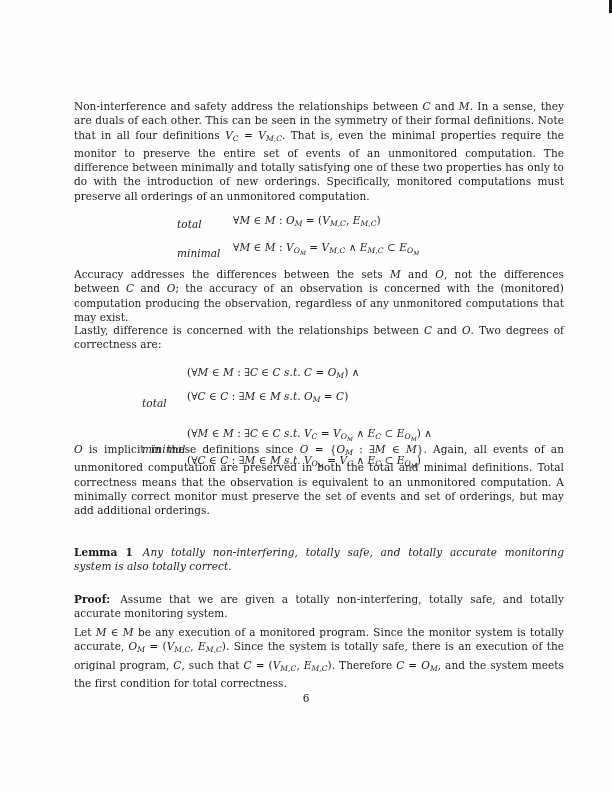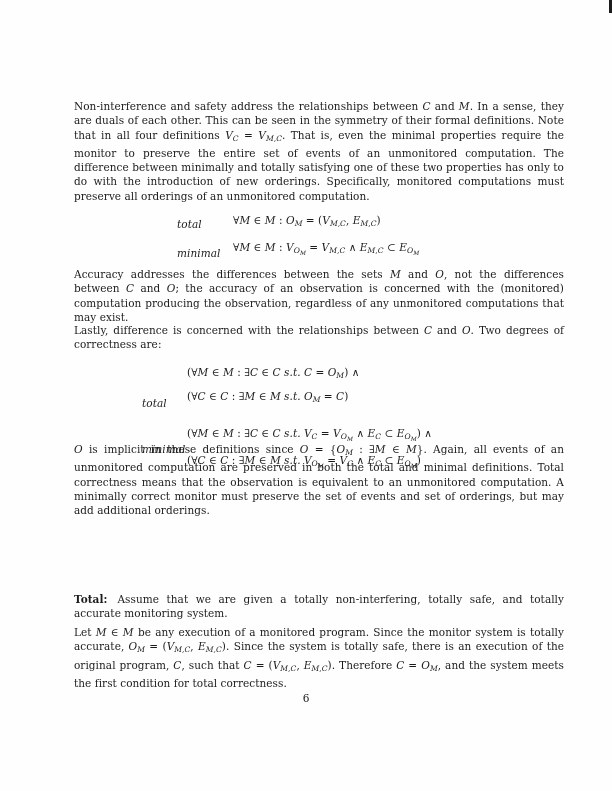--- a/index.html
+++ b/index.html
@@ -91,20 +91,21 @@
       <div class="eq-lines">
         <div><span class="tk">(∀</span><span class="tk it">M</span><span class="tk"> ∈ </span><span class="tk cal">M</span><span class="tk"> : ∃</span><span class="tk it">C</span><span class="tk"> ∈ </span><span class="tk cal">C</span><span class="tk"> </span><span class="tk it">s.t.</span><span class="tk"> </span><span class="tk it">V</span><span class="tk it sb">C</span><span class="tk"> = </span><span class="tk it">V</span><span class="tk it sb">O</span><span class="tk it sb2">M</span><span class="tk"> ∧ </span><span class="tk it">E</span><span class="tk it sb">C</span><span class="tk"> ⊂ </span><span class="tk it">E</span><span class="tk it sb">O</span><span class="tk it sb2">M</span><span class="tk">)  ∧</span></div>
         <div><span class="tk">(∀</span><span class="tk it">C</span><span class="tk"> ∈ </span><span class="tk cal">C</span><span class="tk"> : ∃</span><span class="tk it">M</span><span class="tk"> ∈ </span><span class="tk cal">M</span><span class="tk"> </span><span class="tk it">s.t.</span><span class="tk"> </span><span class="tk it">V</span><span class="tk it sb">O</span><span class="tk it sb2">M</span><span class="tk"> = </span><span class="tk it">V</span><span class="tk it sb">C</span><span class="tk"> ∧ </span><span class="tk it">E</span><span class="tk it sb">C</span><span class="tk"> ⊂ </span><span class="tk it">E</span><span class="tk it sb">O</span><span class="tk it sb2">M</span><span class="tk">)</span></div>
       </div>
     </div>
   </div>
 
   <div class="col par" style="top: 442px;"><span class="tk cal">O</span><span class="tk"> is implicit in these definitions since </span><span class="tk cal">O</span><span class="tk"> = {</span><span class="tk it">O</span><span class="tk it sb">M</span><span class="tk"> : ∃</span><span class="tk it">M</span><span class="tk"> ∈ </span><span class="tk cal">M</span><span class="tk">}. Again, all events of an unmonitored computation are preserved in both the total and minimal definitions. Total correctness means that the observation is equivalent to an unmonitored computation. A minimally correct monitor must preserve the set of events and set of orderings, but may add additional orderings.</span></div>
 
 
+  <div class="col par" style="top: 545px;"><span class="tk b sp-after">Lemma 1</span><span class="tk it">Any totally non-interfering, totally safe, and totally accurate monitoring system is also totally correct.</span></div>
 
-  <div class="col par" style="top: 592px;"><span class="tk b sp-after">Total:</span><span class="tk">Assume that we are given a totally non-interfering, totally safe, and totally accurate monitoring system.</span></div>
+  <div class="col par" style="top: 592px;"><span class="tk b sp-after">Proof:</span><span class="tk">Assume that we are given a totally non-interfering, totally safe, and totally accurate monitoring system.</span></div>
 
   <div class="col par" style="top: 625px;"><span class="tk">Let </span><span class="tk it">M</span><span class="tk"> ∈ </span><span class="tk cal">M</span><span class="tk"> be any execution of a monitored program. Since the monitor system is totally accurate, </span><span class="tk it">O</span><span class="tk it sb">M</span><span class="tk"> = (</span><span class="tk it">V</span><span class="tk it sb">M,C</span><span class="tk">, </span><span class="tk it">E</span><span class="tk it sb">M,C</span><span class="tk">). Since the system is totally safe, there is an execution of the original program, </span><span class="tk it">C</span><span class="tk">, such that </span><span class="tk it">C</span><span class="tk"> = (</span><span class="tk it">V</span><span class="tk it sb">M,C</span><span class="tk">, </span><span class="tk it">E</span><span class="tk it sb">M,C</span><span class="tk">). Therefore </span><span class="tk it">C</span><span class="tk"> = </span><span class="tk it">O</span><span class="tk it sb">M</span><span class="tk">, and the system meets the first condition for total correctness.</span></div>
 
   <div class="pageno">6</div>
 
 </div>
 
 </body></html>

